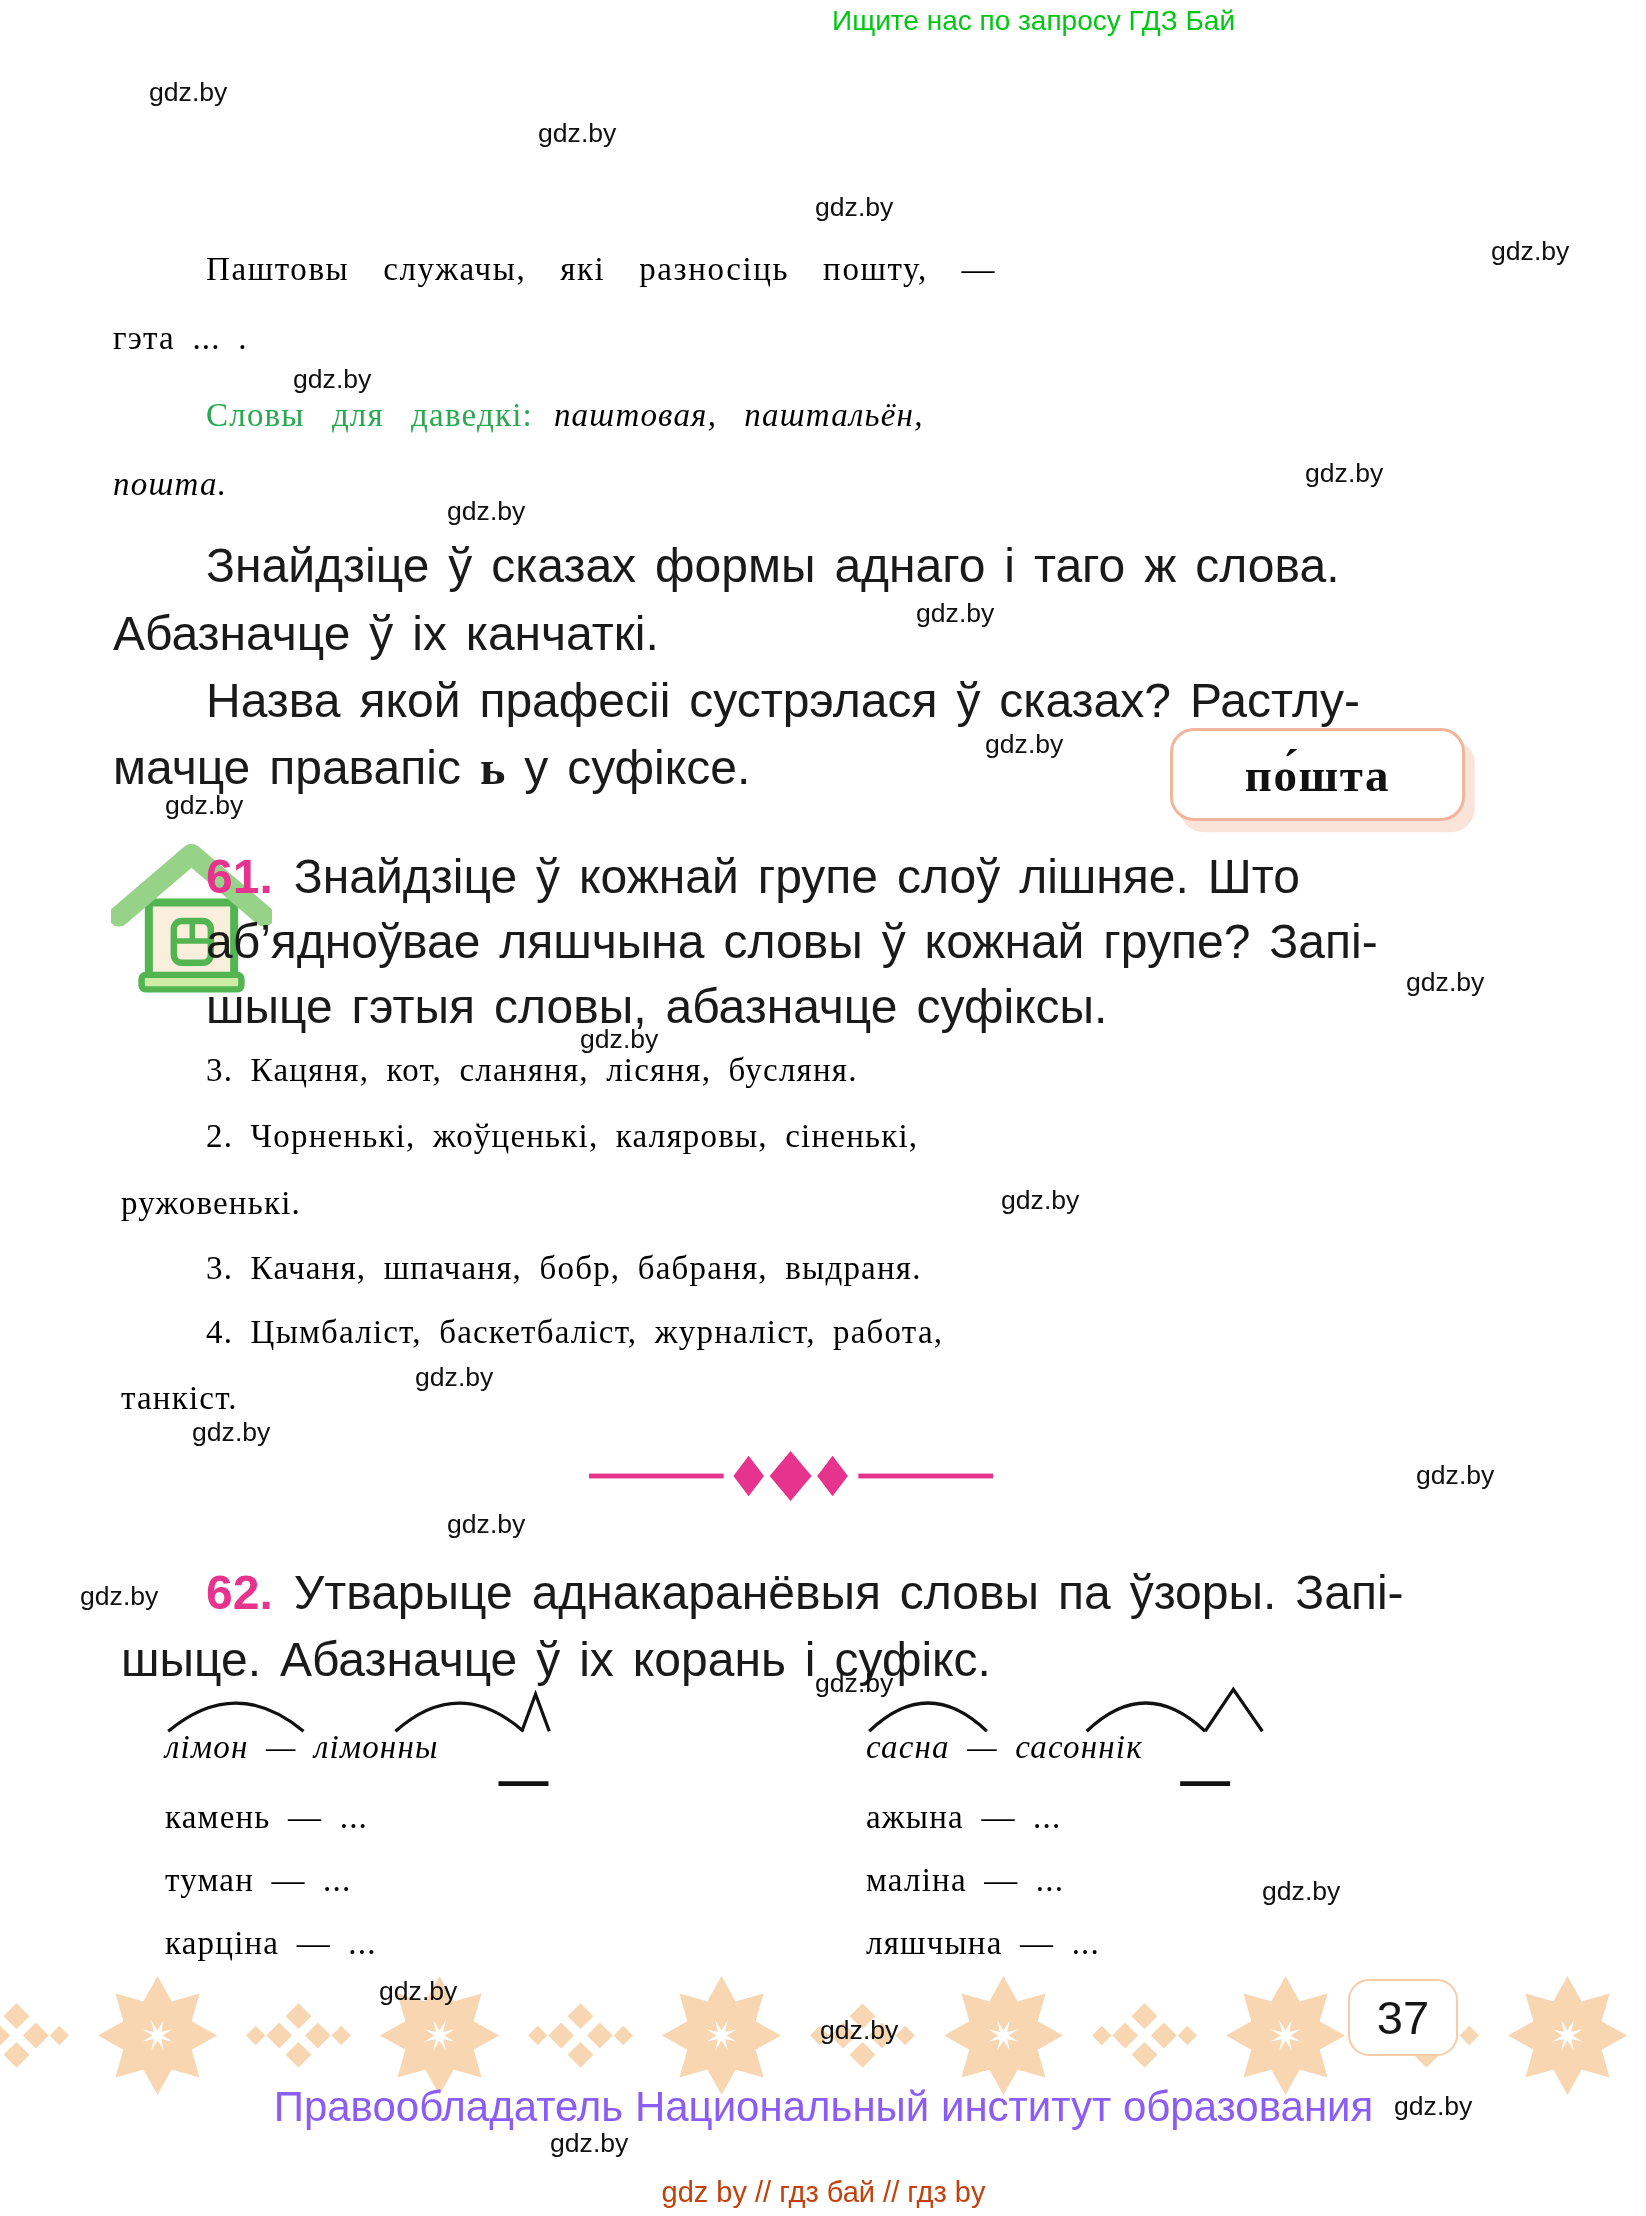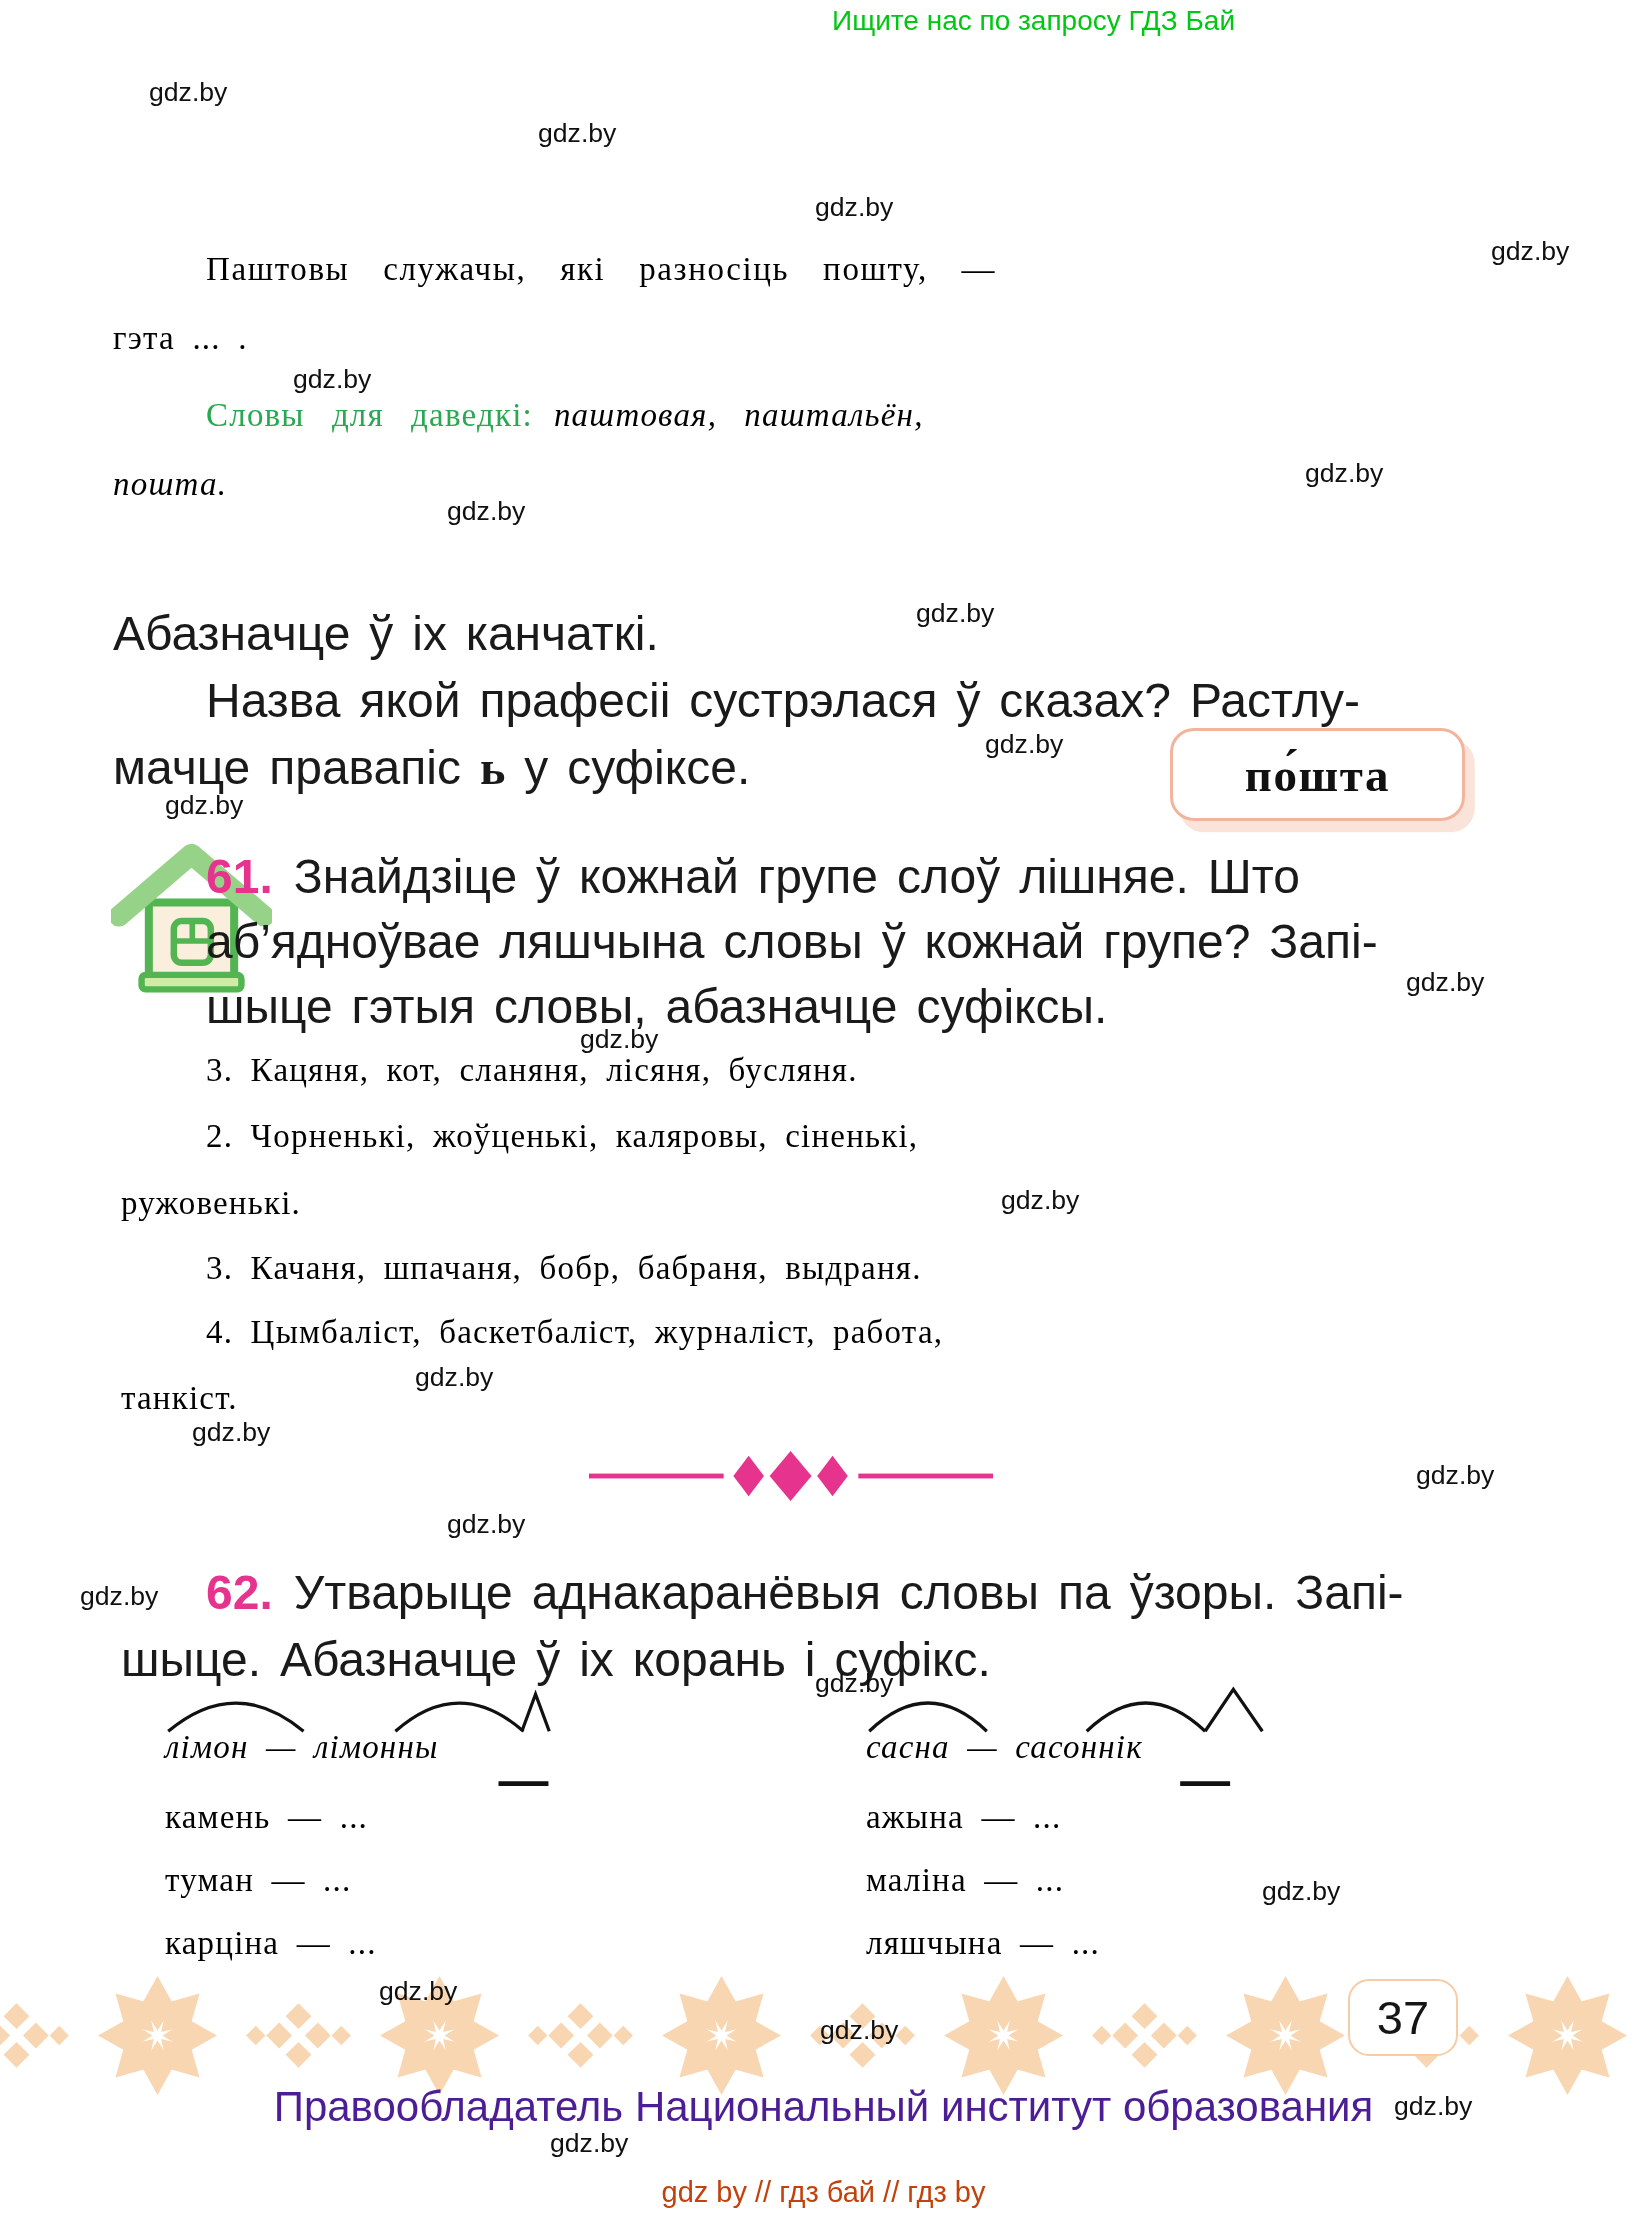--- a/index.html
+++ b/index.html
@@ -35,21 +35,21 @@
 
   .ornament-band{position:absolute;left:-44px;top:1976px;width:1741px;height:119px;display:flex;
                  align-items:center;gap:21px;overflow:hidden;z-index:1;}
   .ornament-band svg{flex:0 0 auto;}
 
   .page-box{position:absolute;left:1348px;top:1979px;width:106px;height:73px;background:#fff;
             border:2.4px solid #f6cba6;border-radius:21px;display:flex;align-items:center;justify-content:center;z-index:3;}
   .page-box span{font-size:47px;color:#151515;}
 
   .copyright{position:absolute;left:0;top:2083px;width:100%;text-align:center;font-size:42px;
-             color:#4c1d95;z-index:2;white-space:nowrap;}
+             color:#8b5cf6;z-index:2;white-space:nowrap;}
   .footer-links{position:absolute;left:0;top:2176px;width:100%;text-align:center;font-size:29px;
                 color:#c2410c;z-index:2;white-space:nowrap;}
 </style>
 </head>
 <body>
 
 <div class="page">
 
   <div class="promo">Ищите нас по запросу ГДЗ Бай</div>
 
@@ -81,20 +81,21 @@
     </div>
 
   <div class="serif-line wide" style="left:206px;top:251px">Паштовы служачы, які разносіць пошту, —</div>
   <div class="serif-line" style="left:113px;top:320px">гэта ... .</div>
 
   <div class="serif-line" style="left:206px;top:397px;word-spacing:17.7px">
     <span class="hint-label">Словы для даведкі:</span><span class="italic">паштовая, паштальён,</span>
   </div>
   <div class="serif-line italic" style="left:113px;top:466px">пошта.</div>
 
+  <div class="sans-line" style="left:206px;top:538px">Знайдзіце ў сказах формы аднаго і таго ж слова.</div>
   <div class="sans-line" style="left:113px;top:606px">Абазначце ў іх канчаткі.</div>
   <div class="sans-line" style="left:206px;top:673px">Назва якой прафесіі сустрэлася ў сказах? Растлу-</div>
   <div class="sans-line" style="left:113px;top:740px">
     <span>мачце правапіс </span><span class="soft-sign">ь</span><span> у суфіксе.</span>
   </div>
 
   <div class="vocab-box">
     <span class="word">по́шта</span>
   </div>
 

